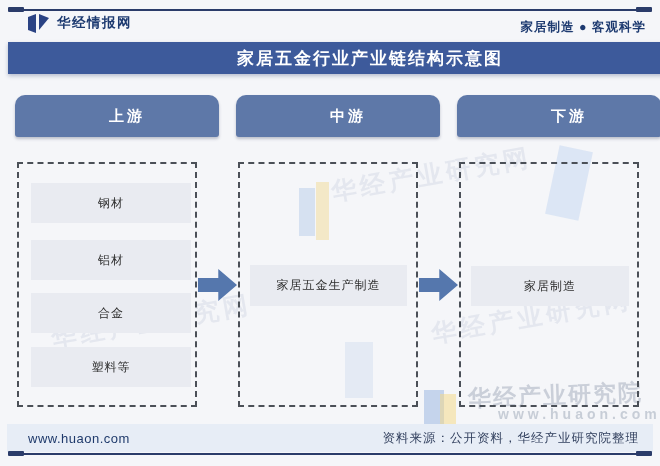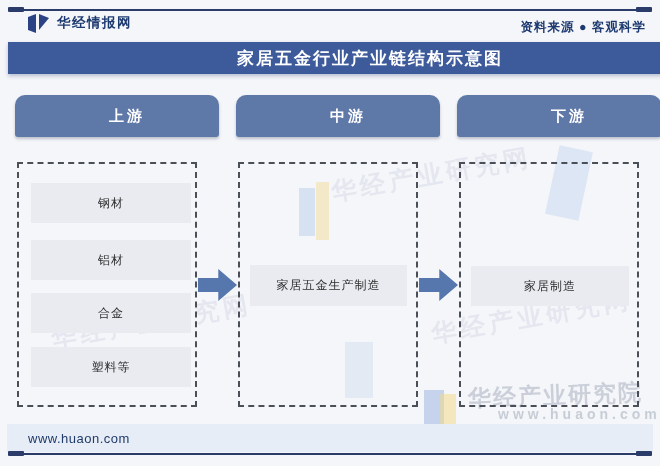--- a/index.html
+++ b/index.html
@@ -96,21 +96,21 @@
 
 <div class="brand">
   <span style="display:inline-flex;">
     <svg width="22" height="19" viewBox="0 0 22 19">
       <polygon points="0,3 8,0 8,19 0,16" fill="#2b4384"></polygon>
       <polygon points="11,0 21,4 11,16" fill="#2b4384"></polygon>
     </svg>
   </span>
   <span class="brand-name">华经情报网</span>
 </div>
-<div class="tagline">资料来源 ● 客观科学</div>
+<div class="tagline">家居制造 ● 客观科学</div>
 
 <div class="title-bar">
   <span>家居五金行业产业链结构示意图</span>
 </div>
 
 <div class="col-header ch1">上游</div>
 <div class="col-header ch2">中游</div>
 <div class="col-header ch3">下游</div>
 
 <div class="dash-box db1"></div>
@@ -124,16 +124,17 @@
 
 <div class="item m0">家居五金生产制造</div>
 
 <div class="item d0">家居制造</div>
 
 <div class="arrow a1"></div>
 <div class="arrow a2"></div>
 
 <div class="footer-bar">
   <span class="footer-site">www.huaon.com</span>
+  <span class="footer-source">资料来源：公开资料，华经产业研究院整理</span>
 </div>
 <div class="rule" style="left:10px;top:453px;width:640px;"></div>
 <div class="cap" style="left:8px;top:451px;"></div>
 <div class="cap" style="left:636px;top:451px;"></div>
 
 </body></html>

